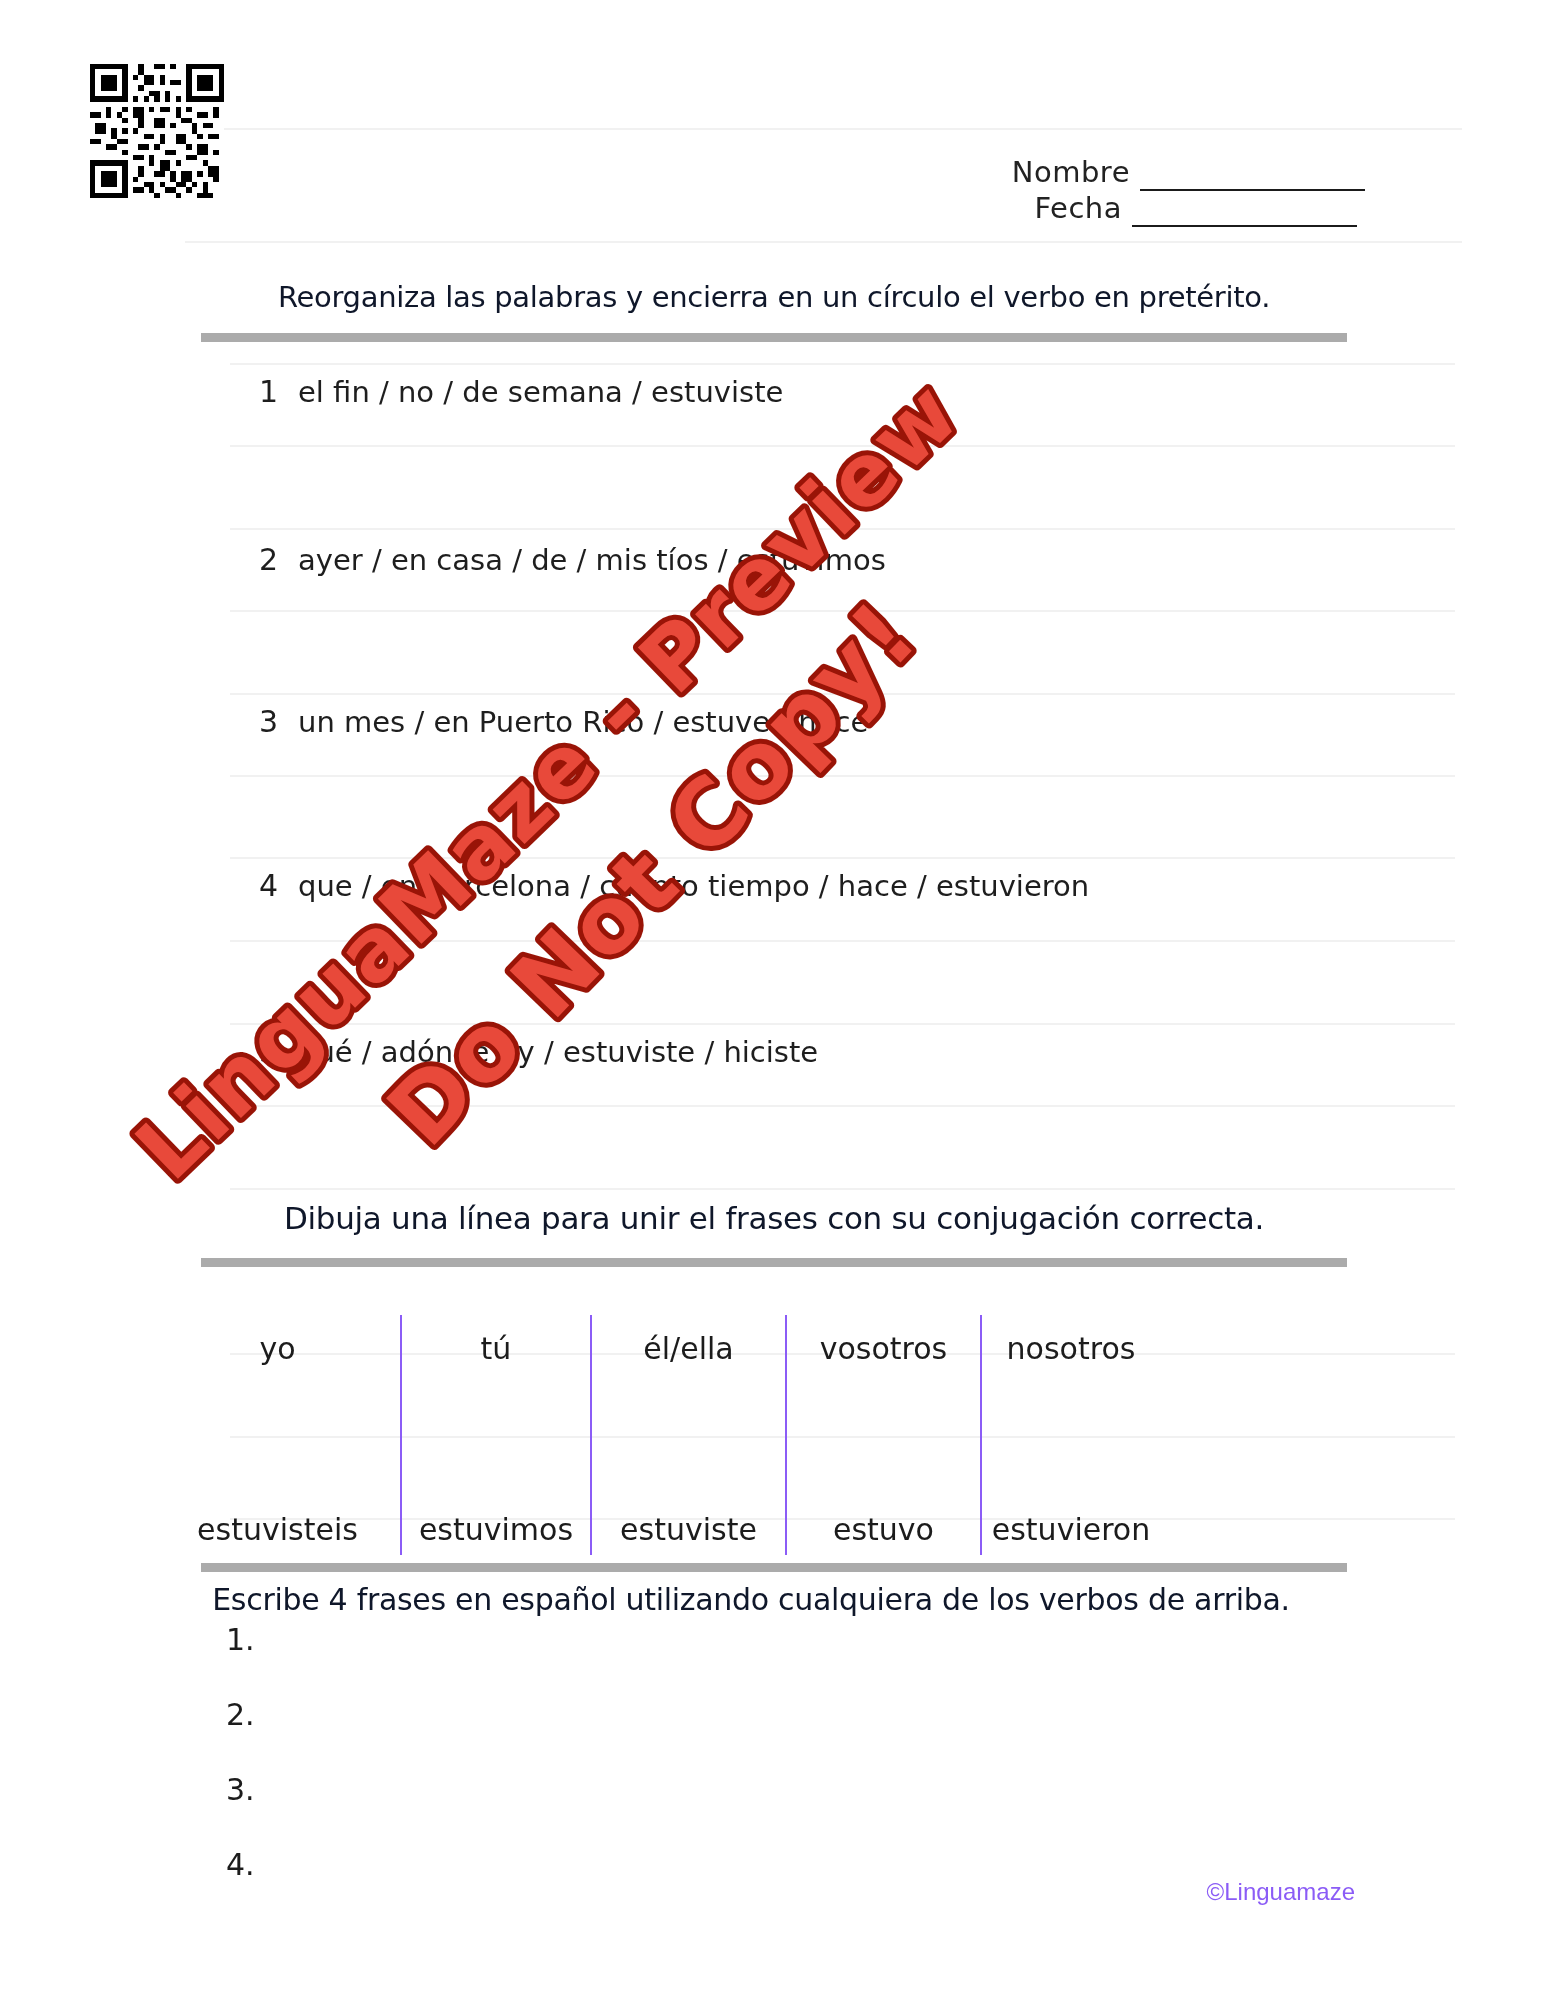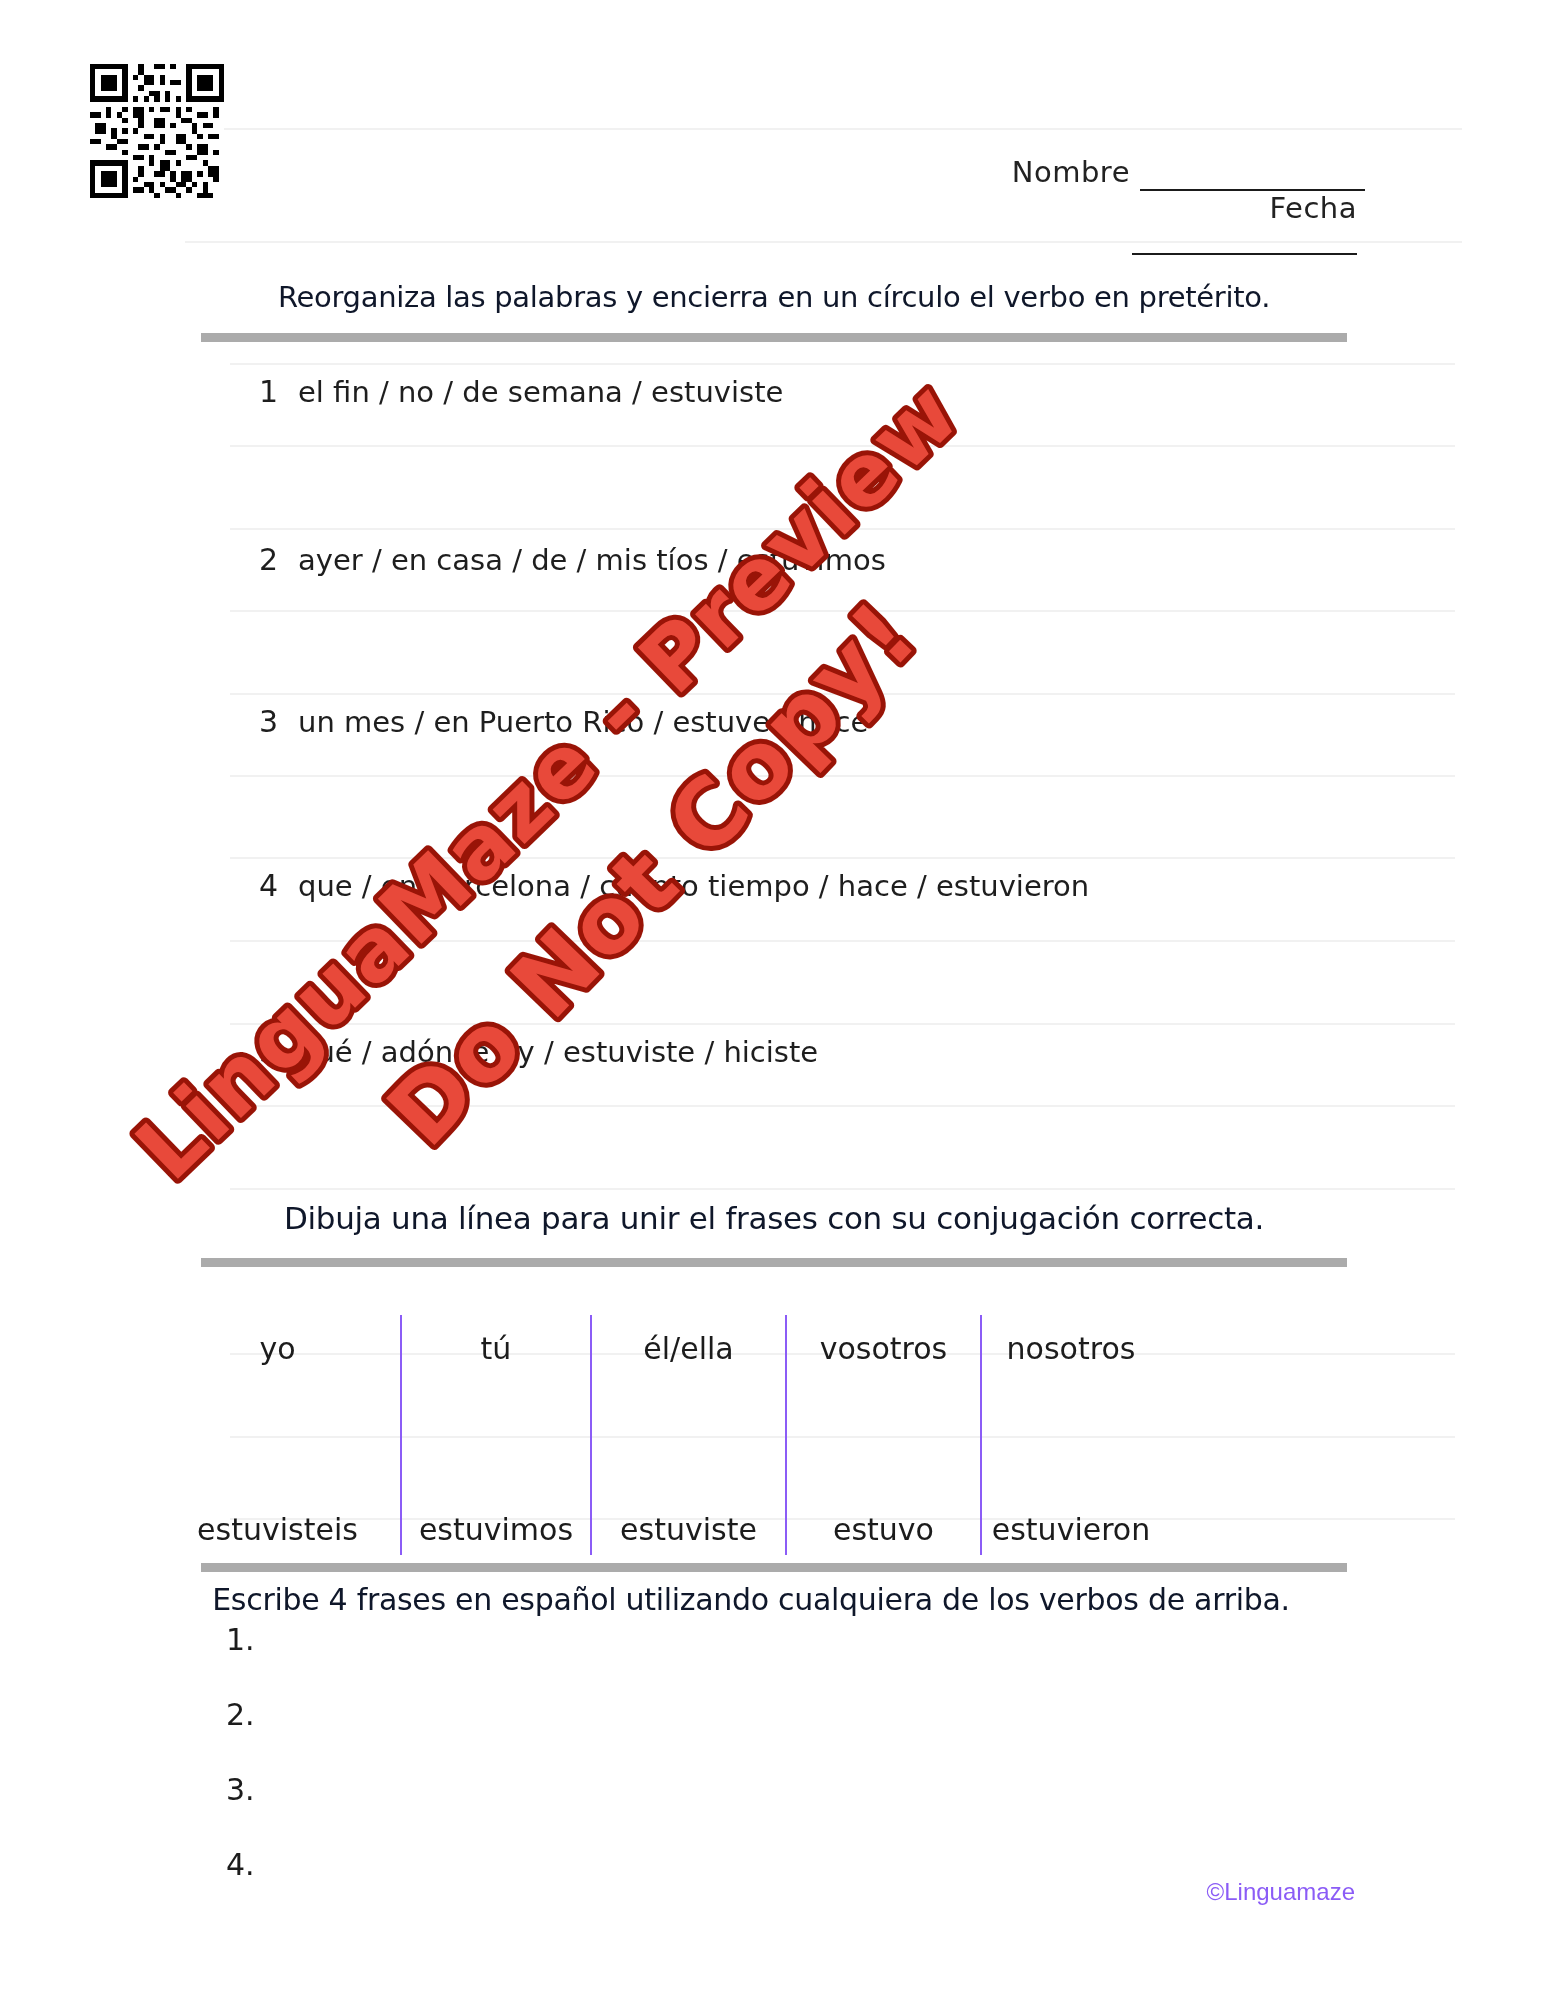--- a/index.html
+++ b/index.html
@@ -138,21 +138,21 @@
       <rect x="12" y="24" width="1" height="1"></rect>
       <rect x="16" y="24" width="1" height="1"></rect>
     <rect x="22" y="24" width="1" height="1"></rect>
   </g>
 </svg>
 
 <div class="field" style="top:138px;right:180px;margin-top:17px;">
   <span class="lbl">Nombre</span>
   <span class="write-line"></span>
 </div>
-<div class="field" style="top:191px;right:188px;flex-direction:column;">
+<div class="field" style="top:191px;right:188px;">
   <span class="lbl">Fecha</span>
   <span class="write-line"></span>
 </div>
 
 <div class="heading" style="top:280px;font-size:29px;line-height:34px;letter-spacing:-0.3px;">Reorganiza las palabras y encierra en un círculo el verbo en pretérito.</div>
 <div class="bar" style="top:333px;"></div>
 
 <div class="rule" style="top:363px;"></div>
 <div class="rule" style="top:445px;"></div>
 <div class="rule" style="top:528px;"></div>

